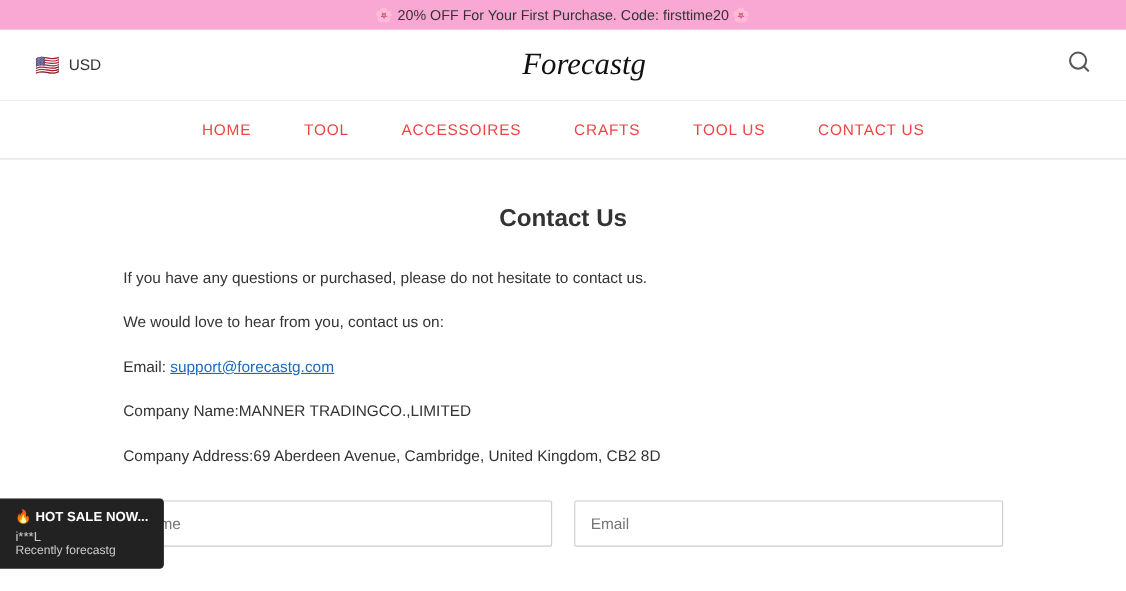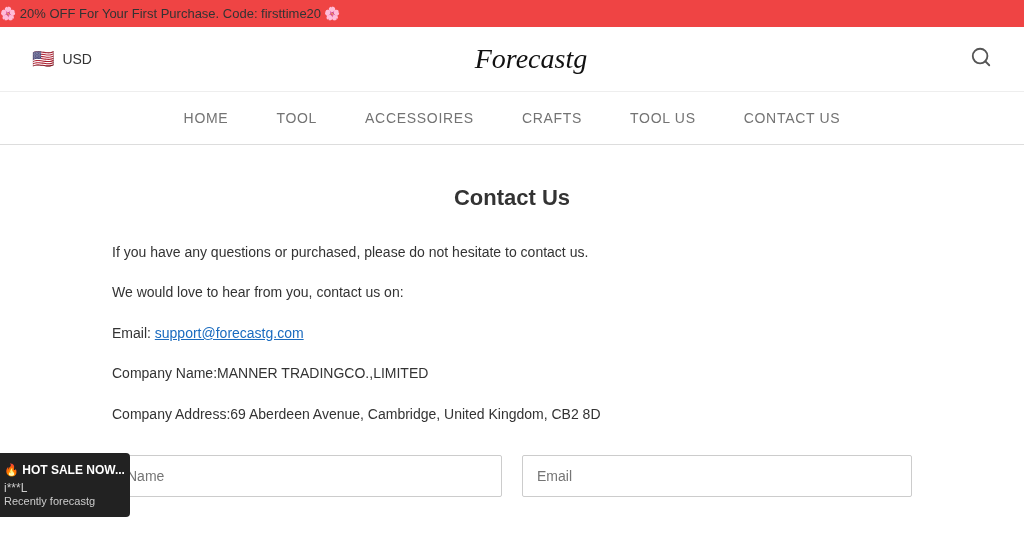--- a/index.html
+++ b/index.html
@@ -1,20 +1,21 @@
 <!DOCTYPE html>
 <html><head>
   <meta charset="utf-8">
   <style>
     * { margin: 0; padding: 0; box-sizing: border-box; }
     body { font-family: Arial, sans-serif; font-size: 14px; color: #333; background: #fff; }
 
     
     #top-banner {
-      background: #ef4444;
+      background: #f9a8d4;
+      text-align: center;
       padding: 6px 0;
       font-size: 13px;
       color: #333;
     }
 
     
     #header {
       display: flex;
       align-items: center;
       justify-content: space-between;
@@ -45,21 +46,21 @@
       display: flex;
       justify-content: center;
       gap: 48px;
       padding: 18px 0;
       border-bottom: 1px solid #ddd;
     }
     .nav-item {
       font-size: 14px;
       font-weight: 500;
       letter-spacing: 0.05em;
-      color: #737373;
+      color: #ef4444;
       cursor: pointer;
       text-decoration: none;
     }
 
     
     #main {
       max-width: 960px;
       margin: 0 auto;
       padding: 40px 80px;
     }
@@ -95,21 +96,21 @@
       outline: none;
     }
 
     
     #hot-sale-popup {
       position: fixed;
       bottom: 20px;
       left: 0;
       background: #222;
       color: #fff;
-      padding: 10px 4px;
+      padding: 10px 14px;
       border-radius: 0 4px 4px 0;
       font-size: 12px;
       min-width: 130px;
       z-index: 100;
     }
     #hot-sale-title {
       font-weight: bold;
       font-size: 12px;
       margin-bottom: 4px;
       display: flex;

